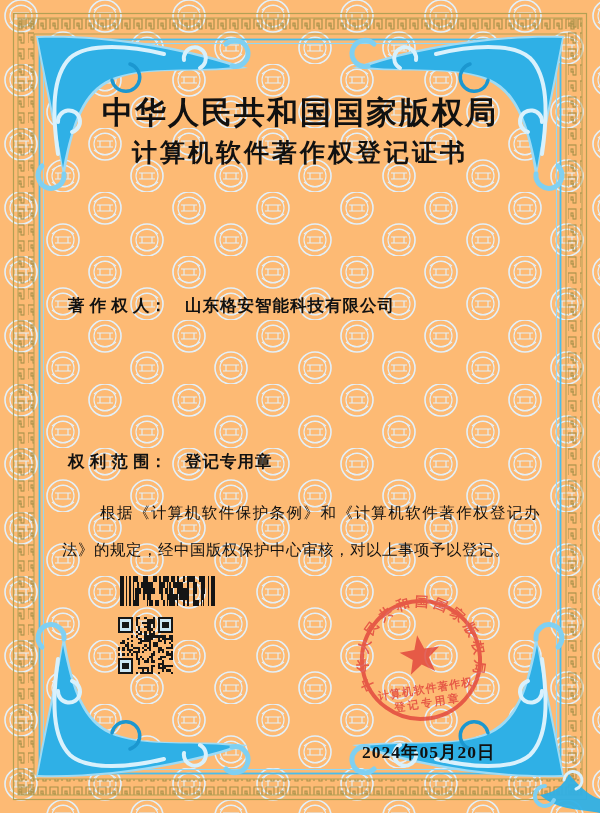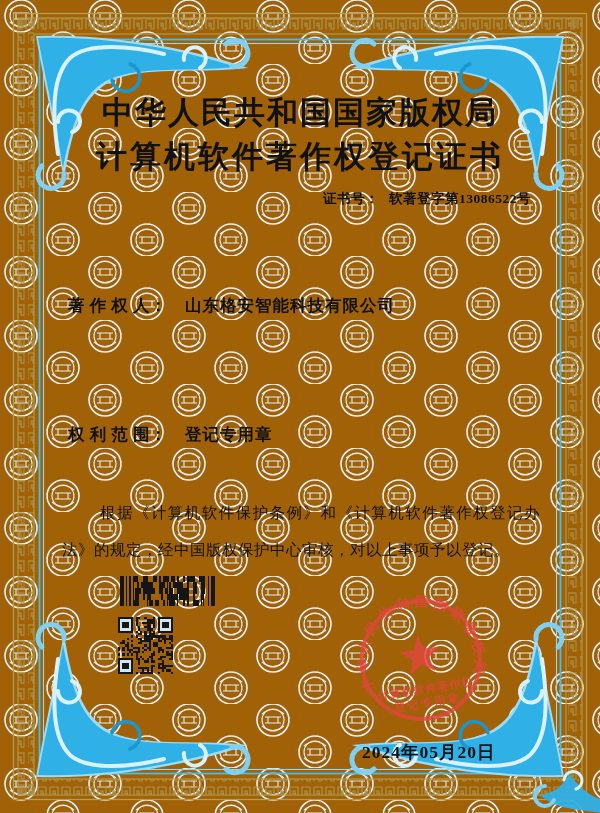--- a/index.html
+++ b/index.html
@@ -1,30 +1,30 @@
 <!DOCTYPE html>
 <html><head>
 <meta charset="utf-8">
 <style>
   html,body{margin:0;padding:0;background:#9fb7c6;}
   .page{
     position:relative;width:600px;height:813px;margin:0 auto;
-    background:#a16207;overflow:hidden;
+    background:#fdba74;overflow:hidden;
     font-family:"Liberation Serif","DejaVu Serif",serif;
     color:#111;
   }
   .layer{position:absolute;left:0;top:0;width:600px;height:813px;}
   .content{position:absolute;left:0;top:0;width:600px;height:813px;z-index:3;}
   .authority{
     position:absolute;top:92px;left:48px;width:504px;text-align:center;
     font-size:31px;font-weight:900;letter-spacing:2px;white-space:nowrap;
   }
   .cert-title{
     position:absolute;top:136px;left:48px;width:504px;text-align:center;
-    font-size:31px;font-weight:900;letter-spacing:3px;white-space:nowrap;
+    font-size:25px;font-weight:900;letter-spacing:3px;white-space:nowrap;
   }
   .cert-line{
     position:absolute;top:190px;right:69px;
     font-size:13.5px;font-weight:700;letter-spacing:.5px;white-space:nowrap;
   }
   .cert-line .gap{display:inline-block;width:10px;}
   .field-row{position:absolute;left:68px;white-space:nowrap;}
   .field-label{
     display:inline-block;min-width:112px;font-size:16.5px;font-weight:700;letter-spacing:.5px;
   }
@@ -106,32 +106,29 @@
     <use href="#corner-orn" transform="translate(564,36) scale(-1,1)"></use>
     <use href="#corner-orn" transform="translate(36,777) scale(1,-1)"></use>
     <use href="#corner-orn" transform="translate(564,777) scale(-1,-1)"></use>
     <use href="#br-wave" transform="translate(600,813)"></use>
   </svg>
 
   <div class="content">
     <div class="authority">中华人民共和国国家版权局</div>
     <div class="cert-title">计算机软件著作权登记证书</div>
 
-    <div class="cert-line">
-      <span>证书号：</span><span class="gap"></span><span>软著登字第13086522号</span>
-    </div>
 
 
     <div class="field-row" style="top:295px">
       <span class="field-label">著 作 权 人：</span>
       <span class="field-value">山东格安智能科技有限公司</span>
     </div>
 
 
-    <div class="field-row" style="top:424px">
+    <div class="field-row" style="top:451px">
       <span class="field-label">权 利 范 围：</span>
       <span class="field-value">登记专用章</span>
     </div>
 
 
     <p class="statement">根据《计算机软件保护条例》和《计算机软件著作权登记办法》的规定，经中国版权保护中心审核，对以上事项予以登记。</p>
 
     <div class="barcode-box">
       <svg id="barcode-svg" width="95" height="30" viewBox="0 0 95 30" shape-rendering="crispEdges">
           <rect x="0" y="0" width="4" height="30" fill="#151515"></rect>

